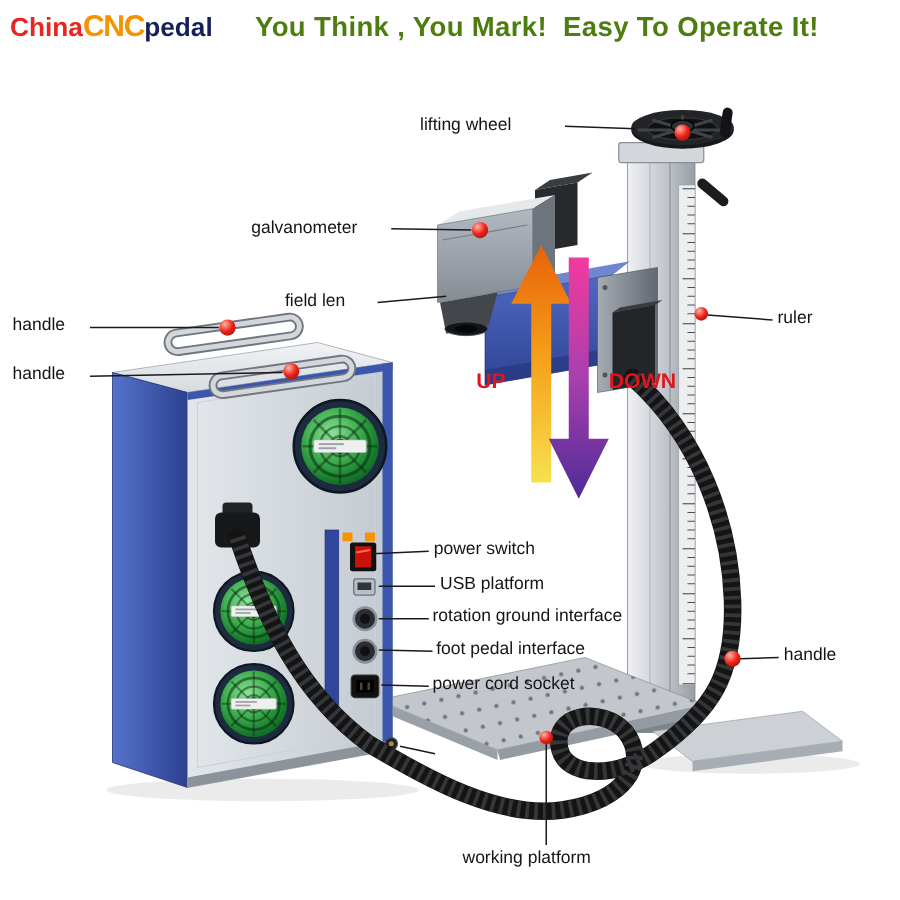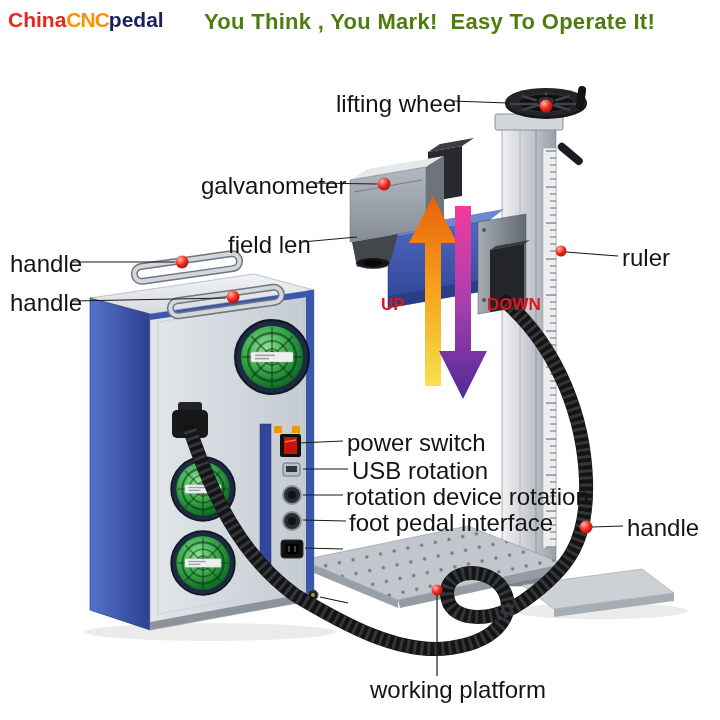--- a/index.html
+++ b/index.html
@@ -2,27 +2,27 @@
 <html><head>
 <meta charset="utf-8">
 <style>
   html,body{margin:0;padding:0;background:#fff;}
   .stage{
     position:relative;width:720px;height:720px;background:#ffffff;overflow:hidden;
     font-family:"Liberation Sans",sans-serif;
   }
   .logo{position:absolute;left:8px;top:8px;font-weight:bold;font-size:21px;white-space:pre;}
   .logo .china{color:#e8251f;}
-  .logo .cnc{color:#f59300;font-size:21px;letter-spacing:-1px;}
+  .logo .cnc{color:#f59300;font-size:24px;letter-spacing:-1px;}
   .logo .zone{color:#16215c;}
   .headline{
     position:absolute;left:204px;top:9px;font-size:22px;font-weight:bold;
     color:#4d7c0f;white-space:pre;letter-spacing:.3px;
   }
-  .label{position:absolute;font-size:24px;color:#141414;white-space:pre;line-height:1;}
+  .label{position:absolute;font-size:14px;color:#141414;white-space:pre;line-height:1;}
   .label.red{color:#e0161c;font-weight:bold;font-size:17px;}
   svg.art{position:absolute;left:0;top:0;}
 </style>
 </head>
 <body>
 
 <div class="stage">
 
   <div class="logo"><span class="china">China</span><span class="cnc">CNC</span><span class="zone">pedal</span></div>
 
@@ -287,19 +287,20 @@
 
   <div class="label" style="left:336px;top:92px">lifting wheel</div>
   <div class="label" style="left:201px;top:174px">galvanometer</div>
   <div class="label" style="left:228px;top:233px">field len</div>
   <div class="label" style="left:10px;top:252px">handle</div>
   <div class="label" style="left:10px;top:291px">handle</div>
   <div class="label" style="left:622px;top:246px">ruler</div>
   <div class="label red" style="left:381px;top:296px">UP</div>
   <div class="label red" style="left:487px;top:296px">DOWN</div>
   <div class="label" style="left:347px;top:431px">power switch</div>
-  <div class="label" style="left:352px;top:459px">USB rotation</div>
-  <div class="label" style="left:346px;top:485px">rotation device rotation</div>
+  <div class="label" style="left:352px;top:459px">USB platform</div>
+  <div class="label" style="left:346px;top:485px">rotation ground interface</div>
   <div class="label" style="left:349px;top:511px">foot pedal interface</div>
+  <div class="label" style="left:346px;top:539px">power cord socket</div>
   <div class="label" style="left:627px;top:516px">handle</div>
   <div class="label" style="left:370px;top:678px">working platform</div>
 
 </div>
 
 </body></html>

